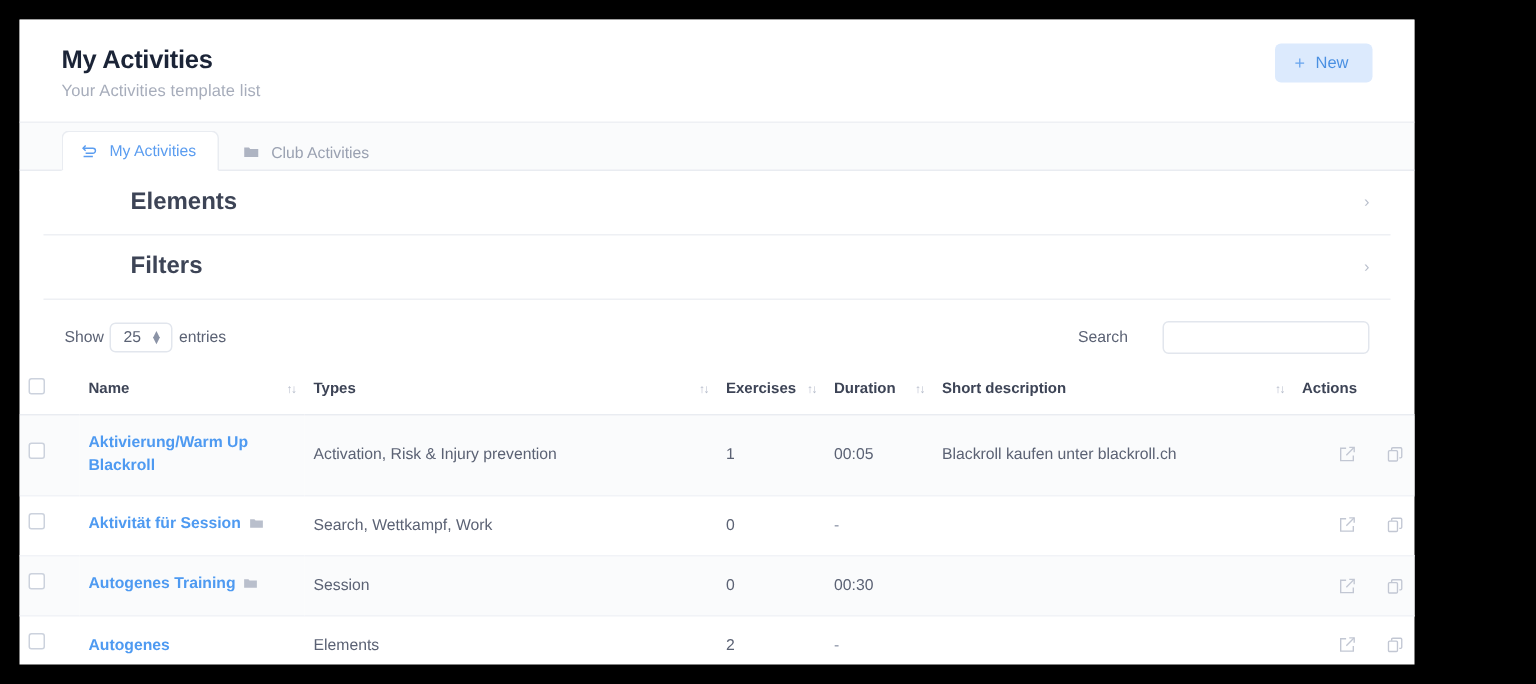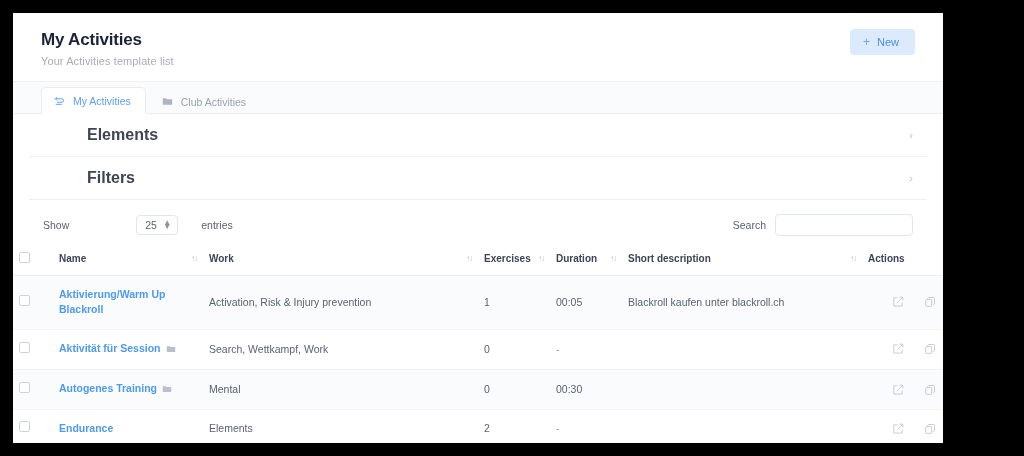--- a/index.html
+++ b/index.html
@@ -108,41 +108,40 @@
   
   .controls {
     display: flex;
     align-items: center;
     justify-content: space-between;
     padding: 14px 30px 10px 30px;
   }
   .show-entries {
     display: flex;
     align-items: center;
-    gap: 23px;
+    gap: 4px;
     font-size: 10.5px;
     color: #5b6274;
   }
   .entries-select {
     display: inline-flex;
     align-items: center;
     justify-content: space-between;
     gap: 6px;
     border: 1px solid #e2e6ed;
     border-radius: 4px;
     padding: 3px 6px 3px 8px;
     font-size: 10.5px;
     color: #5b6274;
     background: #fff;
     cursor: pointer;
     min-width: 42px;
-    margin-left: 44px;
   }
   .spin { display: inline-flex; flex-direction: column; line-height: 0.55; font-size: 8px; color: #8b93a6; }
-  .search-group { display: flex; align-items: center; gap: 9px; }
+  .search-group { display: flex; align-items: center; gap: 23px; }
   .search-label { font-size: 10.5px; color: #5b6274; }
   .search-input {
     width: 138px; height: 22px;
     border: 1px solid #e2e6ed;
     border-radius: 4px;
     font-family: inherit;
     font-size: 10.5px;
     color: #3d4456;
     padding: 0 7px;
     outline: none;
@@ -274,21 +273,21 @@
           <span class="cb"></span>
         </th>
         <th class="col-name sorted">
           <span class="th-inner">
             <span>Name</span>
             <span class="sort-ic">↑↓</span>
           </span>
         </th>
         <th class="col-types">
           <span class="th-inner">
-            <span>Work</span>
+            <span>Types</span>
             <span class="sort-ic">↑↓</span>
           </span>
         </th>
         <th class="col-ex">
           <span class="th-inner">
             <span>Exercises</span>
             <span class="sort-ic">↑↓</span>
           </span>
         </th>
         <th class="col-dur">
@@ -373,21 +372,21 @@
                 </svg>
               </span>
             </span>
           </td>
         </tr>
         <tr class="odd">
           <td class="col-check"><span class="cb"></span></td>
           <td class="name"><a>Autogenes Training</a><span class="folder-ic"><svg width="10" height="10" viewBox="0 0 16 16" fill="#b9bfcc">
                 <path d="M1.2 3.4h4.6l1.2 1.5h7.8v7.7H1.2z"></path>
               </svg></span></td>
-          <td>Mental</td>
+          <td>Session</td>
           <td>0</td>
           <td>00:30</td>
           <td></td>
           <td>
             <span class="actions">
               <span class="act-ic">
                 <svg width="12" height="12" viewBox="0 0 16 16" fill="none" stroke="currentColor" stroke-width="1.2">
                   <path d="M13.6 8.8v4.6H2.4V2.4h4.8"></path>
                   <path d="M10 1.6h4.4V6"></path>
                   <path d="M7.4 8.6l6.8-6.8"></path>
@@ -404,21 +403,21 @@
                   <path d="M2.8 4h10.4"></path>
                   <path d="M4.4 4v9.4h7.2V4"></path>
                   <path d="M6.2 4V2.4h3.6V4"></path>
                 </svg>
               </span>
             </span>
           </td>
         </tr>
         <tr class="even">
           <td class="col-check"><span class="cb"></span></td>
-          <td class="name"><a>Endurance</a></td>
+          <td class="name"><a>Autogenes</a></td>
           <td>Elements</td>
           <td>2</td>
           <td><span class="muted-dash">-</span></td>
           <td></td>
           <td>
             <span class="actions">
               <span class="act-ic">
                 <svg width="12" height="12" viewBox="0 0 16 16" fill="none" stroke="currentColor" stroke-width="1.2">
                   <path d="M13.6 8.8v4.6H2.4V2.4h4.8"></path>
                   <path d="M10 1.6h4.4V6"></path>

